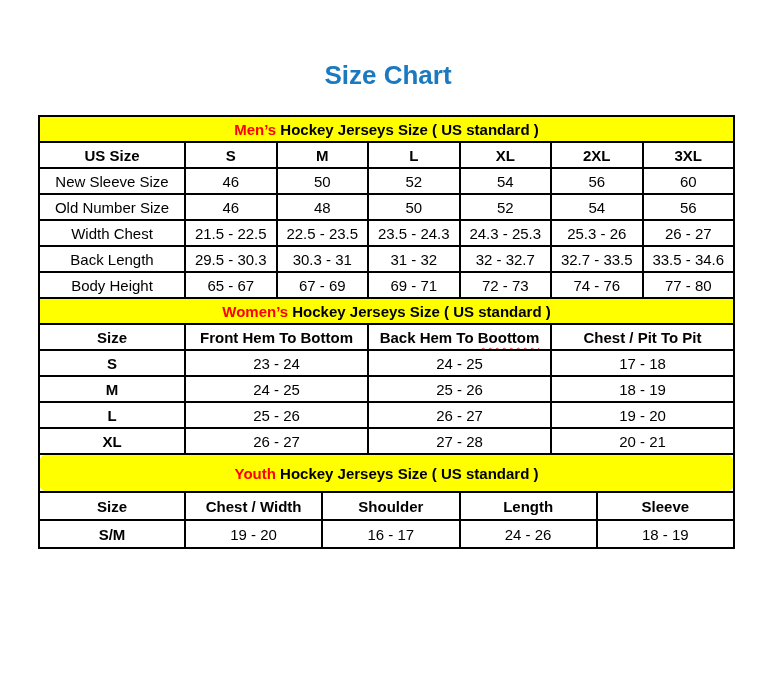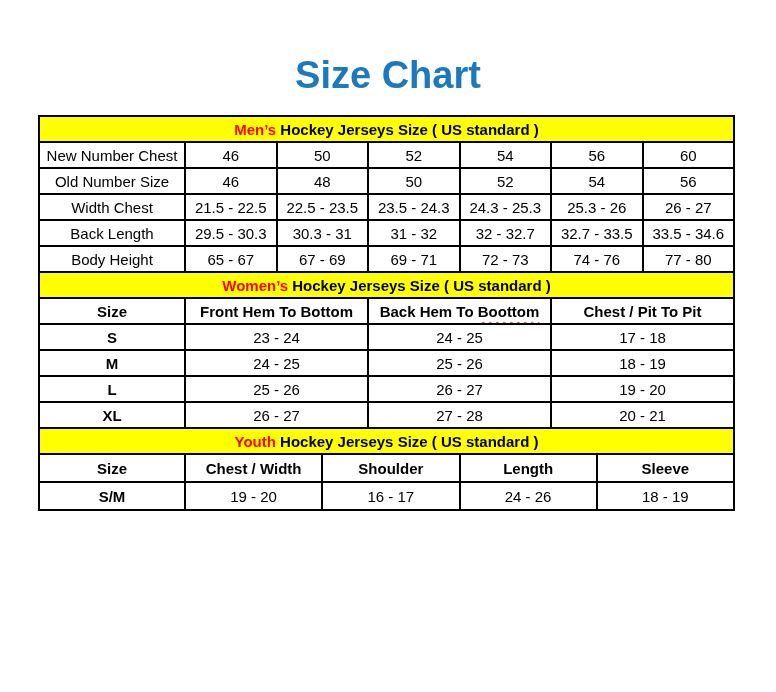--- a/index.html
+++ b/index.html
@@ -14,21 +14,21 @@
     width: 776px;
     height: 692px;
     background: #fff;
     overflow: hidden;
     font-family: "Liberation Sans", sans-serif;
     color: #000;
   }
   .title {
     margin: 0;
     padding-top: 58px;
-    font-size: 38px;
+    font-size: 26px;
     line-height: 34px;
     font-weight: bold;
     text-align: center;
     color: var(--blue);
   }
   .chart-wrap {
     width: 697px;
     margin: 23px 0 0 38px;
   }
   .size-table {
@@ -49,21 +49,21 @@
   }
   .size-table th { font-weight: bold; }
   .banner-cell {
     background: var(--yellow);
     font-weight: bold;
     font-size: 17px;
     height: 36px;
     border: 2px solid var(--border);
     margin-left: 11px;
   }
-  .t-youth .banner-cell { height: 26px; }
+  .t-youth .banner-cell { height: 38px; border-radius: 9px; }
   .t-youth td, .t-youth th { height: 28px; }
   .hl { color: var(--red); }
   .label.bold { font-weight: bold; }
   .c-label { width: 146px; }
   .squiggle {
     text-decoration: underline;
     text-decoration-style: wavy;
     text-decoration-color: #d03a3a;
     text-decoration-thickness: 1px;
     text-underline-offset: 4px;
@@ -78,22 +78,31 @@
   <div class="chart-wrap">
     <table class="size-table t-mens">
       <colgroup>
           <col class="c-label">
           <col span="6">
         </colgroup>
     <tbody>
           <tr class="banner-row">
             <td colspan="7" class="banner-cell"><span class="hl">Men’s</span> Hockey Jerseys Size ( US standard )</td>
           </tr>
-          <tr>
-            <td class="first-col label">New Number Chest</td>
+          <tr class="head-row">
+            <th class="first-col">US Size</th>
+            <th>S</th>
+            <th>M</th>
+            <th>L</th>
+            <th>XL</th>
+            <th>2XL</th>
+            <th>3XL</th>
+          </tr>
+          <tr>
+            <td class="first-col label">New Sleeve Size</td>
             <td>46</td>
             <td>50</td>
             <td>52</td>
             <td>54</td>
             <td>56</td>
             <td>60</td>
           </tr>
           <tr>
             <td class="first-col label">Old Number Size</td>
             <td>46</td>

